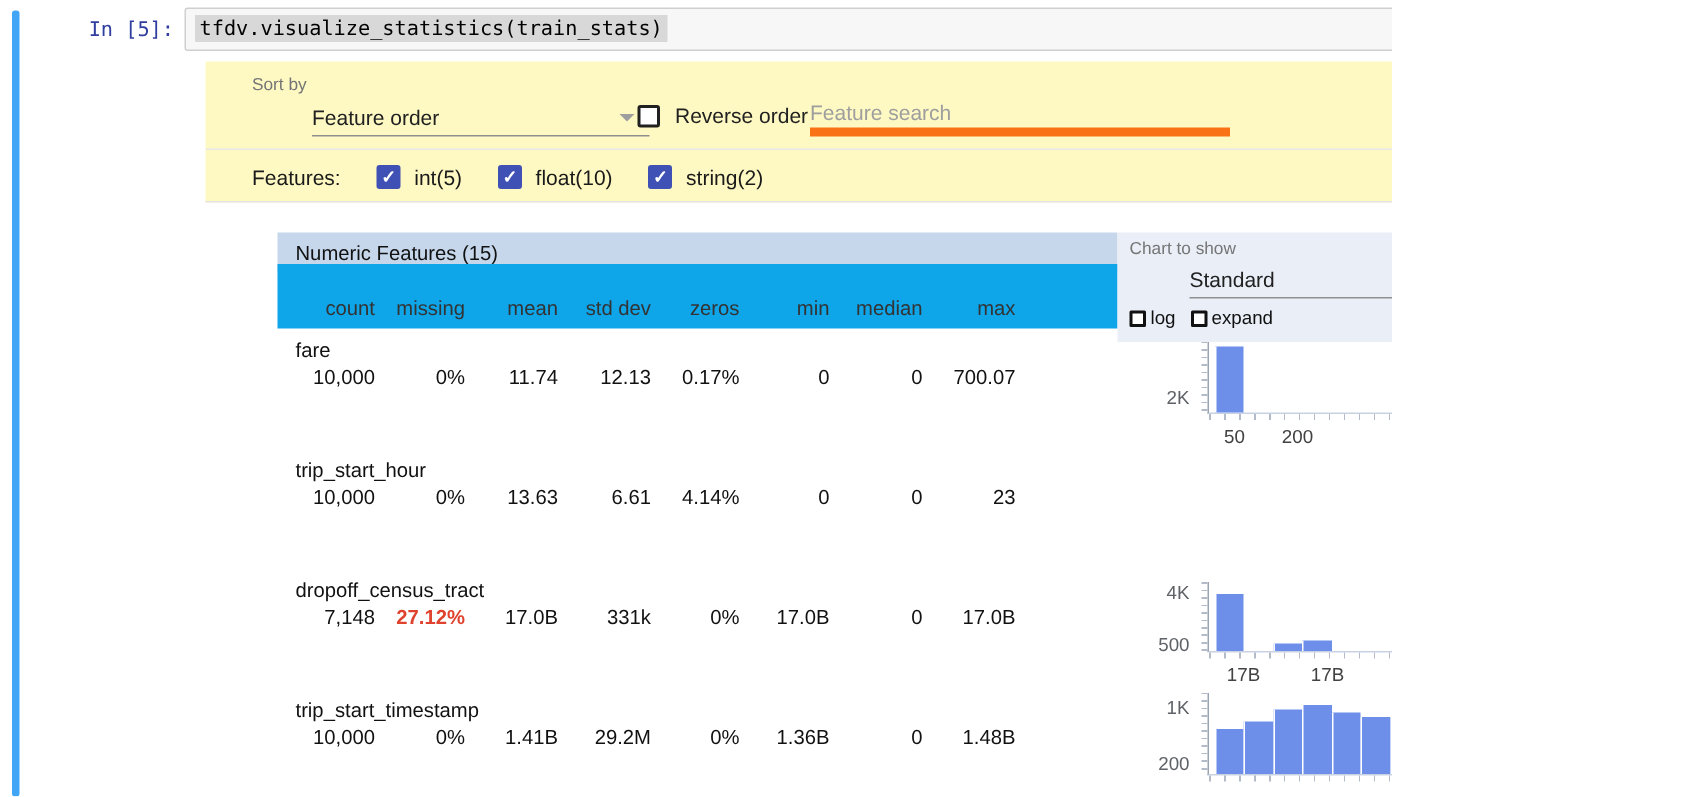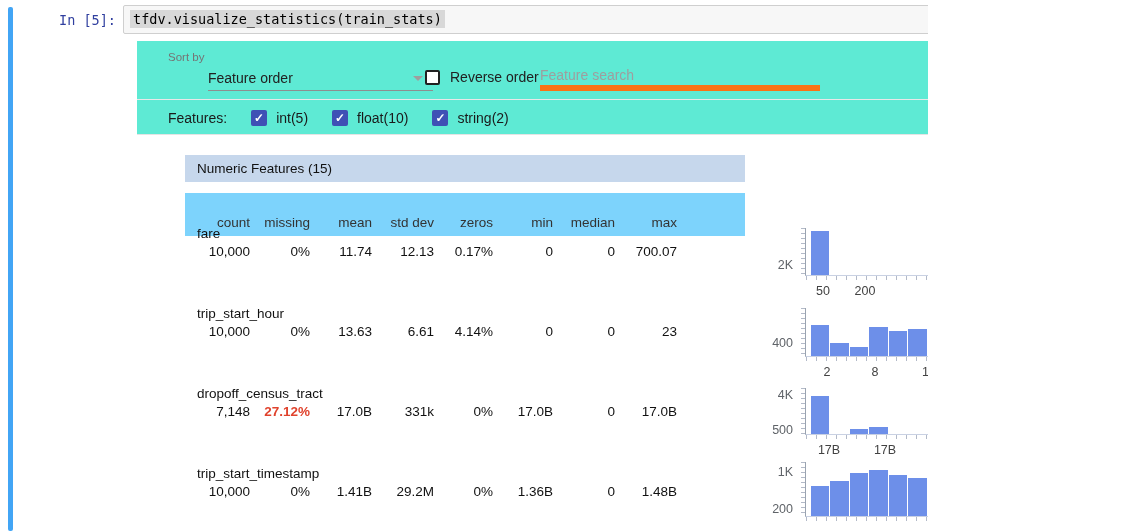--- a/index.html
+++ b/index.html
@@ -7,41 +7,41 @@
   body { font-family:"Liberation Sans", sans-serif; color:#1a1a1a; }
   .page { position:relative; width:928px; height:531px; background:#fff; overflow:hidden; }
 
   
   .cell-indicator { position:absolute; left:8px; top:7px; width:5px; height:524px; background:#42a5f5; border-radius:2px; }
   .prompt { position:absolute; left:28px; top:12px; width:88px; font-family:"DejaVu Sans Mono", monospace; font-size:13.5px; color:#303f9f; text-align:right; white-space:pre; }
   .code-cell { position:absolute; left:123px; top:5px; width:996px; height:29px; background:#f7f7f7; border:1px solid #cfcfcf; border-radius:2px; }
   .code-text { position:absolute; left:6px; top:4px; font-family:"DejaVu Sans Mono", monospace; font-size:13.5px; color:#000; background:#d8d8d8; padding:1px 3px; white-space:pre; }
 
   
-  .widget { position:absolute; left:137px; top:41px; width:976px; height:94px; background:#5eead4; border-bottom:1px solid #e4e4e4; }
+  .widget { position:absolute; left:137px; top:41px; width:976px; height:94px; background:#fef9c3; border-bottom:1px solid #e4e4e4; }
   .widget .divider { position:absolute; left:0; top:58px; width:100%; height:1px; background:#e8e8e8; }
   .small-label { position:absolute; font-size:11.5px; color:#757575; }
   .sortby-label { left:31px; top:10px; }
   .select { position:absolute; font-size:14px; color:#212121; border-bottom:1px solid #8f8f8f;margin-left:40px; }
   .sortby-select { left:31px; top:26px; width:225px; height:24px; line-height:22px; }
   .dd-arrow { position:absolute; right:10px; top:9px; width:0; height:0; border-left:5px solid transparent; border-right:5px solid transparent; border-top:5px solid #9e9e9e; }
   .cb-row { position:absolute; display:flex; align-items:flex-end; gap:10px; font-size:14px; color:#212121; cursor:pointer; }
   .reverse-order { left:288px; top:28px; }
   .cb-unchecked { width:15px; height:15px; border:2px solid #212121; border-radius:2px; background:#fff; flex:0 0 auto; }
   .search-box { position:absolute; left:403px; top:24px; width:280px; }
   .search-box input { width:100%; height:26px; border:none; border-bottom:6px solid #f97316; background:transparent; font-family:"Liberation Sans", sans-serif; font-size:14px; color:#212121; outline:none; }
   .search-box input::placeholder { color:#9e9e9e; }
   .features-row { position:absolute; left:31px; top:59px; height:35px; display:flex; align-items:center; gap:24px; font-size:14px; }
   .ft-item { display:flex; align-items:center; gap:9px; cursor:pointer; }
   .cb-checked { width:16px; height:16px; background:#3f51b5; border-radius:2px; color:#fff; font-size:12px; font-weight:bold; line-height:16px; text-align:center; flex:0 0 auto; }
 
   
   .table { position:absolute; left:185px; top:155px; width:560px; height:376px; font-size:13.5px; }
   .table-title { position:absolute; left:0; top:0; width:560px; height:27px; background:#c6d7ec; line-height:27px; padding-left:12px; font-size:13.5px; color:#111; }
-  .table-head { position:absolute; left:0; top:38px; width:560px; height:43px; background:#7dd3fc; }
+  .table-head { position:absolute; left:0; top:21px; width:560px; height:43px; background:#0ea5e9; }
   .hcell { position:absolute; top:22px; width:70px; text-align:right; color:#333; }
   .trow { position:absolute; left:0; width:560px; height:80px; }
   .fname { position:absolute; left:12px; top:1px; color:#111; }
   .cellv { position:absolute; top:19px; width:70px; text-align:right; color:#111; }
   .cellv.alert { color:#e0432d; font-weight:bold; }
 
   
   .chart-panel { position:absolute; left:745px; top:155px; width:281px; height:73px; background:#e9eef7; }
   .chart-show-label { left:8px; top:5px; }
   .chart-select { left:8px; top:21px; width:230px; height:23px; line-height:21px; }
@@ -157,55 +157,51 @@
         <span class="cellv" style="left: 55px;">0%</span>
         <span class="cellv" style="left: 117px;">1.41B</span>
         <span class="cellv" style="left: 179px;">29.2M</span>
         <span class="cellv" style="left: 238px;">0%</span>
         <span class="cellv" style="left: 298px;">1.36B</span>
         <span class="cellv" style="left: 360px;">0</span>
         <span class="cellv" style="left: 422px;">1.48B</span>
       </div>
     </div>
 
+  <div class="chart-panel">
+    <div class="small-label chart-show-label">Chart to show</div>
+    <div class="select chart-select">
+      <span>Standard</span>
+      <span class="dd-arrow"></span>
+    </div>
+    <div class="chart-cbs">
+      <label class="mini-item">
+        <span class="mini-cb"></span>
+        <span>log</span>
+      </label>
+      <label class="mini-item">
+        <span class="mini-cb"></span>
+        <span>expand</span>
+      </label>
+    </div>
+  </div>
 
   <div class="charts">
       <div class="chart-row" style="top: 0px; height: 76px;">
         <span class="ytick" style="top: 29.92px;">2K</span>
         <div class="plot" style="height: 48px;">
           <div class="yticks-minor"></div>
           <div class="xticks-minor"></div>
           <div class="bar" style="left: 2%; width: 9.8%; height: 93%;"></div>
         </div>
         <span class="xtick" style="left: 78px; top: 56px;">50</span>
         <span class="xtick" style="left: 120px; top: 56px;">200</span>
         <span class="xtick" style="left: 162px; top: 64px; margin-left: 34px;">350</span>
         <span class="xtick" style="left: 202px; top: 56px;">500</span>
         <span class="xtick" style="left: 244px; top: 56px;">650</span>
-      </div>
-      <div class="chart-row" style="top: 80px; height: 77px;">
-        <span class="ytick" style="top: 27.77px;">400</span>
-        <div class="plot" style="height: 49px;">
-          <div class="yticks-minor"></div>
-          <div class="xticks-minor"></div>
-          <div class="bar" style="left: 2%; width: 9.8%; height: 64%;"></div>
-          <div class="bar" style="left: 11.8%; width: 9.8%; height: 27%;"></div>
-          <div class="bar" style="left: 21.6%; width: 9.8%; height: 18%;"></div>
-          <div class="bar" style="left: 31.4%; width: 9.8%; height: 61%;"></div>
-          <div class="bar" style="left: 41.2%; width: 9.8%; height: 52%;"></div>
-          <div class="bar" style="left: 51%; width: 9.8%; height: 57%;"></div>
-          <div class="bar" style="left: 60.8%; width: 9.8%; height: 93%;"></div>
-          <div class="bar" style="left: 70.6%; width: 9.8%; height: 75%;"></div>
-          <div class="bar" style="left: 80.4%; width: 9.8%; height: 82%;"></div>
-          <div class="bar" style="left: 90.2%; width: 9.8%; height: 98%;"></div>
-        </div>
-        <span class="xtick" style="left: 82px; top: 57px;">2</span>
-        <span class="xtick" style="left: 130px; top: 57px;">8</span>
-        <span class="xtick" style="left: 184px; top: 57px;">14</span>
-        <span class="xtick" style="left: 234px; top: 57px;">20</span>
       </div>
       <div class="chart-row" style="top: 160px; height: 75px;">
         <span class="ytick" style="top: -0.0099999px;">4K</span>
         <span class="ytick" style="top: 34.77px;">500</span>
         <div class="plot" style="height: 47px;">
           <div class="yticks-minor"></div>
           <div class="xticks-minor"></div>
           <div class="bar" style="left: 2%; width: 9.8%; height: 83%;"></div>
           <div class="bar" style="left: 21.6%; width: 9.8%; height: 11%;"></div>
           <div class="bar" style="left: 31.4%; width: 9.8%; height: 15%;"></div>

